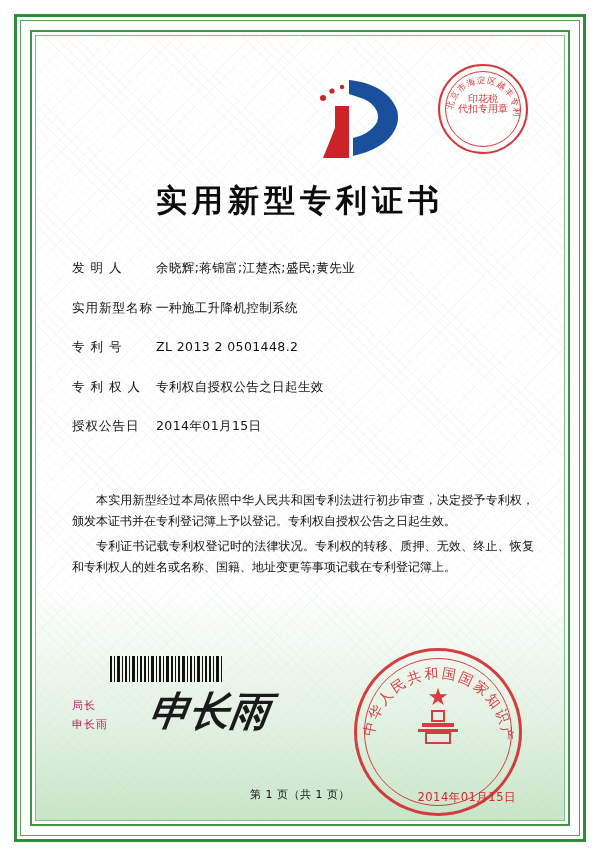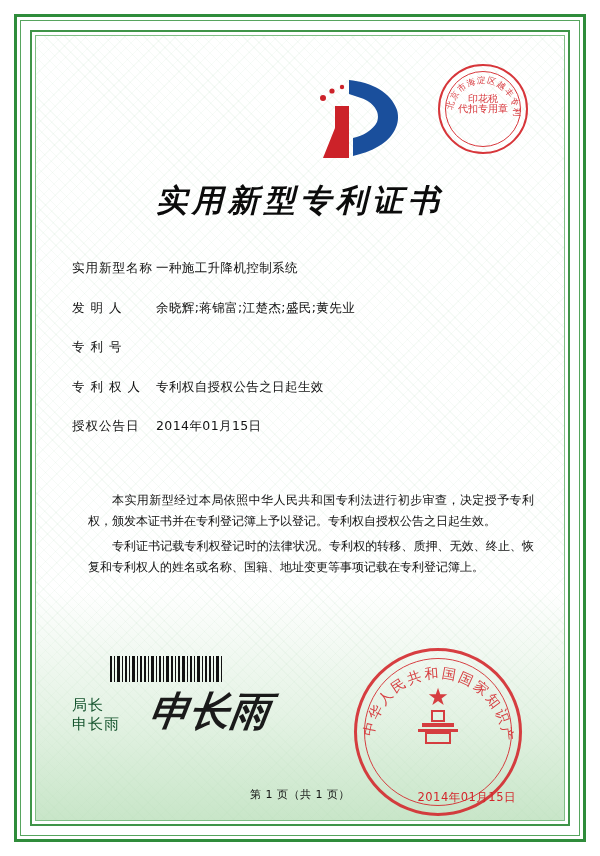--- a/index.html
+++ b/index.html
@@ -128,21 +128,20 @@
     position: absolute;
     left: 0; right: 0;
     top: 132px;
     margin: 0;
     text-align: center;
     font-size: 31px;
     font-weight: bold;
     letter-spacing: 5px;
     color: #0b0b0b;
     font-family: "DejaVu Sans", "Liberation Sans", sans-serif;
-    font-style: italic;
   }
 
   .fields {
     position: absolute;
     left: 22px;
     top: 212px;
     right: 10px;
   }
   .field-row {
     display: flex;
@@ -163,21 +162,20 @@
 
   .paragraphs {
     position: absolute;
     left: 22px;
     right: 16px;
     top: 442px;
     font-size: 12px;
     line-height: 21px;
     color: #111;
     text-align: justify;
-    margin-left: 16px;
   }
   .paragraphs p {
     margin: 0 0 4px 0;
     text-indent: 24px;
   }
 
   .barcode {
     position: absolute;
     left: 60px;
     top: 608px;
@@ -191,24 +189,24 @@
     background: #111;
     display: block;
   }
 
   .signature-block {
     position: absolute;
     left: 22px;
     top: 648px;
   }
   .sig-label {
-    font-size: 15px;
+    font-size: 11px;
     line-height: 19px;
     letter-spacing: 1px;
-    color: #14532d;
+    color: #be185d;
   }
   .sig-hand {
     position: absolute;
     left: 78px;
     top: -12px;
     font-family: "DejaVu Serif", serif;
     font-size: 40px;
     font-style: italic;
     font-weight: bold;
     color: #1a1a1a;
@@ -312,29 +310,30 @@
         </text>
       </svg>
       <div class="center-text">印花税<br>代扣专用章</div>
     </div>
 
 
     <h1 class="title">实用新型专利证书</h1>
 
     <div class="fields">
       <div class="field-row">
+        <div class="field-label">发 明 人</div>
+        <div class="field-value">余晓辉;蒋锦富;江楚杰;盛民;黄先业</div>
+      </div>
+      <div class="field-row">
         <div class="field-label">实用新型名称</div>
         <div class="field-value">一种施工升降机控制系统</div>
       </div>
       <div class="field-row">
-        <div class="field-label">发 明 人</div>
-        <div class="field-value">余晓辉;蒋锦富;江楚杰;盛民;黄先业</div>
-      </div>
-      <div class="field-row">
         <div class="field-label">专 利 号</div>
+        <div class="field-value">ZL 2013 2 0501448.2</div>
       </div>
       <div class="field-row">
         <div class="field-label">专 利 权 人</div>
         <div class="field-value">专利权自授权公告之日起生效</div>
       </div>
       <div class="field-row">
         <div class="field-label">授权公告日</div>
         <div class="field-value">2014年01月15日</div>
       </div>
     </div>

